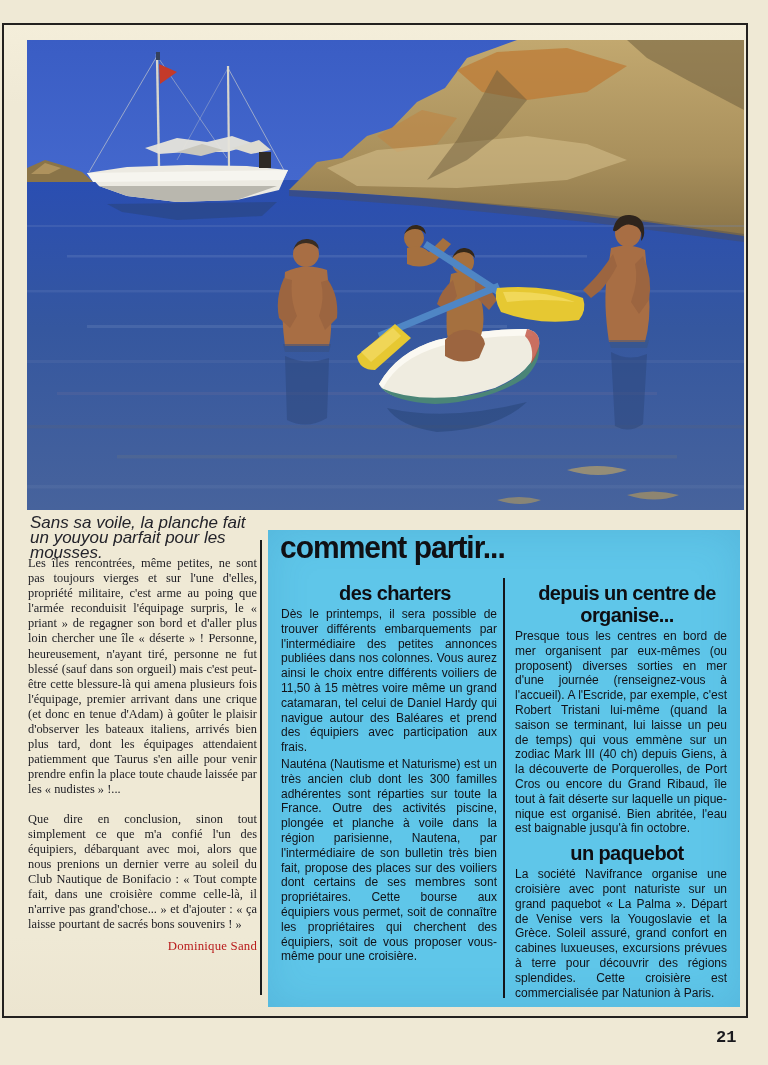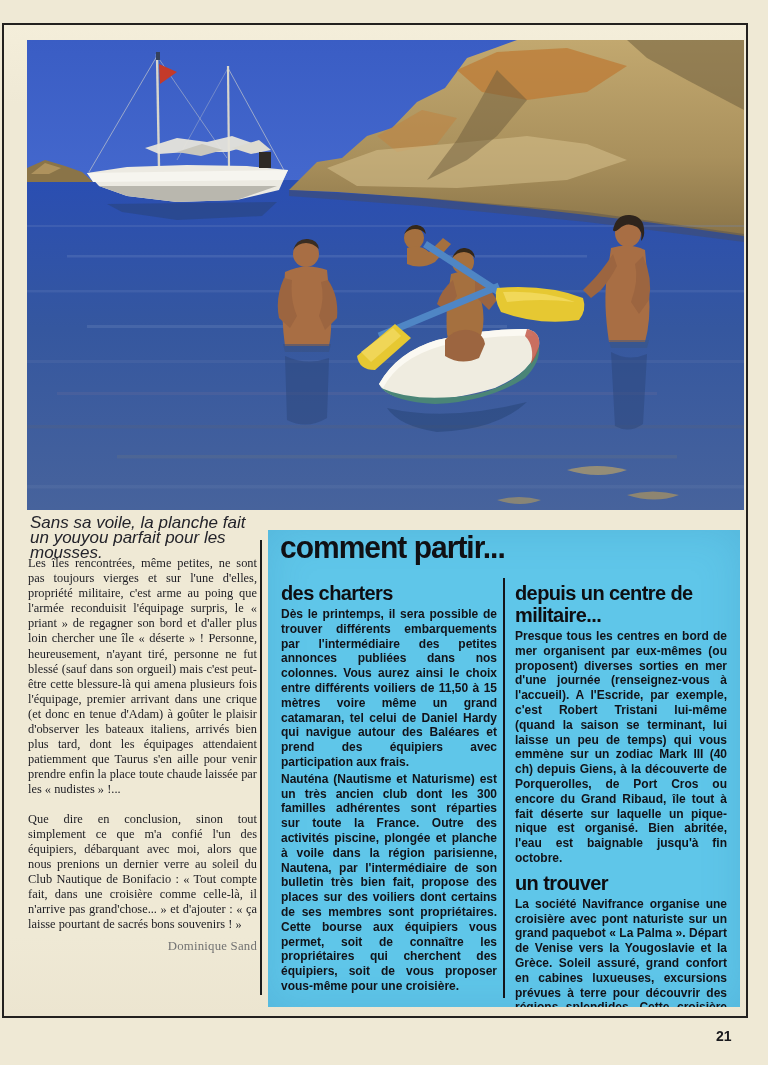--- a/index.html
+++ b/index.html
@@ -25,21 +25,21 @@
     position:absolute;left:30px;top:515px;width:238px;
     font-style:italic;font-size:17px;line-height:15px;color:#23232a;
   }
   .article{
     position:absolute;left:28px;top:556px;width:229px;
     font-size:12.4px;line-height:15.1px;text-align:justify;color:#1c1c22;font-family:Liberation Serif, serif;
   }
   .article p{margin:0 0 7px 0;}
   .article .p2{margin-top:14px;}
   .signature{
-    text-align:right;font-size:12.8px;margin-top:6px;color:#737373;letter-spacing:.2px;
+    text-align:right;font-size:12.8px;margin-top:6px;color:#b91c1c;letter-spacing:.2px;
   }
   .vrule{
     position:absolute;left:260px;top:540px;width:2px;height:455px;background:#1d1d1d;
   }
   .bluebox{
     position:absolute;left:268px;top:530px;width:472px;height:477px;
     background:#5fc6e9;
     box-shadow:inset 0 0 40px rgba(40,110,160,.18);
     overflow:hidden;
   }
@@ -49,29 +49,29 @@
     transform:scaleY(1.02);
   }
   .box-col{
     position:absolute;top:46px;
     font-size:12px;line-height:14.8px;text-align:justify;color:#121218;
   }
   .col1{left:13px;width:216px;}
   .col2{left:247px;width:212px;}
   .box-heading{
     font-size:20px;font-weight:bold;letter-spacing:-.6px;line-height:22px;
-    margin:6px 0 3px 0;color:#0e0e12;text-align:left;
-  }
-  .box-col p{margin:0 0 2px 0;font-weight:bold;}
+    margin:6px 0 3px 12px;color:#0e0e12;text-align:center;
+  }
+  .box-col p{margin:0 0 2px 0;}
   .box-divider{
     position:absolute;left:235px;top:48px;width:2px;height:420px;background:#15151a;
   }
   .page-number{
     position:absolute;left:716px;top:1028px;
-    font-size:14px;font-weight:bold;color:#1a1a1e;
+    font-size:17px;font-weight:bold;color:#1a1a1e;font-family:Liberation Mono, monospace;
   }
 </style>
 </head>
 <body>
 
 <div class="page-frame"></div>
 
 <div class="photo">
   <svg viewBox="0 0 717 470" preserveAspectRatio="none">
     <defs>
@@ -220,20 +220,20 @@
   <div class="box-title">comment partir...</div>
   <div class="box-divider"></div>
 
   <div class="box-col col1">
     <div class="box-heading">des charters</div>
     <p>Dès le printemps, il sera possible de trouver différents embarquements par l'intermédiaire des petites annonces publiées dans nos colonnes. Vous aurez ainsi le choix entre différents voiliers de 11,50 à 15 mètres voire même un grand catamaran, tel celui de Daniel Hardy qui navigue autour des Baléares et prend des équipiers avec participation aux frais.</p>
     <p>Nauténa (Nautisme et Naturisme) est un très ancien club dont les 300 familles adhérentes sont réparties sur toute la France. Outre des activités piscine, plongée et planche à voile dans la région parisienne, Nautena, par l'intermédiaire de son bulletin très bien fait, propose des places sur des voiliers dont certains de ses membres sont propriétaires. Cette bourse aux équipiers vous permet, soit de connaître les propriétaires qui cherchent des équipiers, soit de vous proposer vous-même pour une croisière.</p>
   </div>
 
   <div class="box-col col2">
-    <div class="box-heading">depuis un centre de militaire...</div>
+    <div class="box-heading">depuis un centre de organise...</div>
     <p>Presque tous les centres en bord de mer organisent par eux-mêmes (ou proposent) diverses sorties en mer d'une journée (renseignez-vous à l'accueil). A l'Escride, par exemple, c'est Robert Tristani lui-même (quand la saison se terminant, lui laisse un peu de temps) qui vous emmène sur un zodiac Mark III (40 ch) depuis Giens, à la découverte de Porquerolles, de Port Cros ou encore du Grand Ribaud, île tout à fait déserte sur laquelle un pique-nique est organisé. Bien abritée, l'eau est baignable jusqu'à fin octobre.</p>
-    <div class="box-heading">un trouver</div>
+    <div class="box-heading">un paquebot</div>
     <p>La société Navifrance organise une croisière avec pont naturiste sur un grand paquebot « La Palma ». Départ de Venise vers la Yougoslavie et la Grèce. Soleil assuré, grand confort en cabines luxueuses, excursions prévues à terre pour découvrir des régions splendides. Cette croisière est commercialisée par Natunion à Paris.</p>
   </div>
 </div>
 
 <div class="page-number">21</div>
 
 </body></html>

